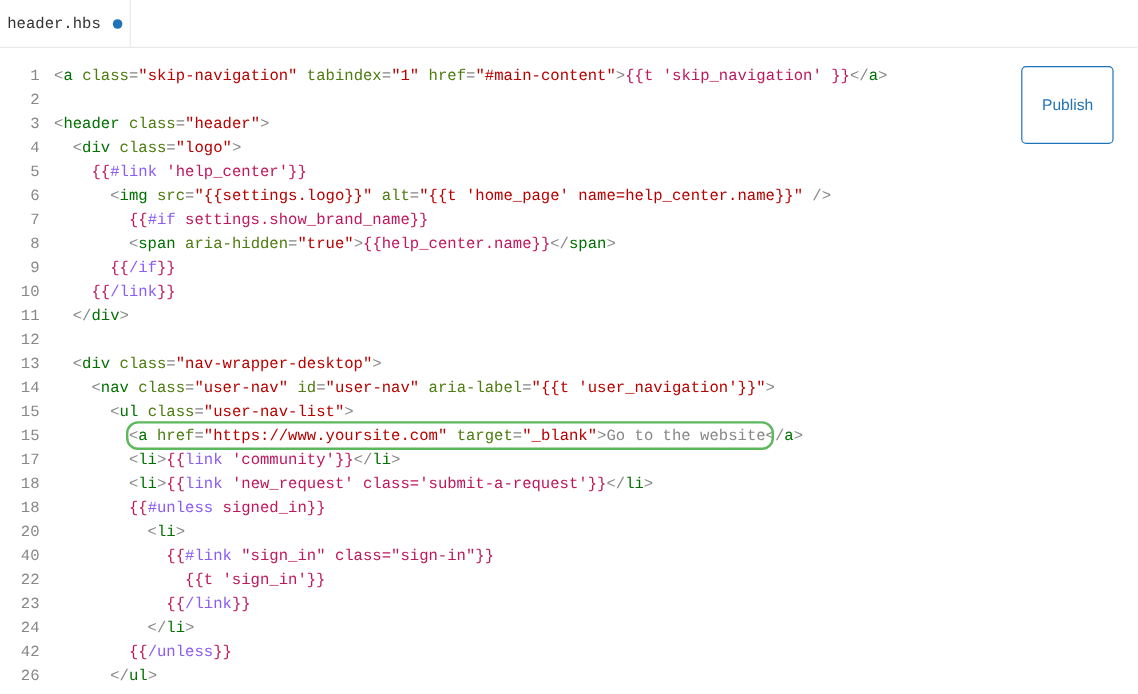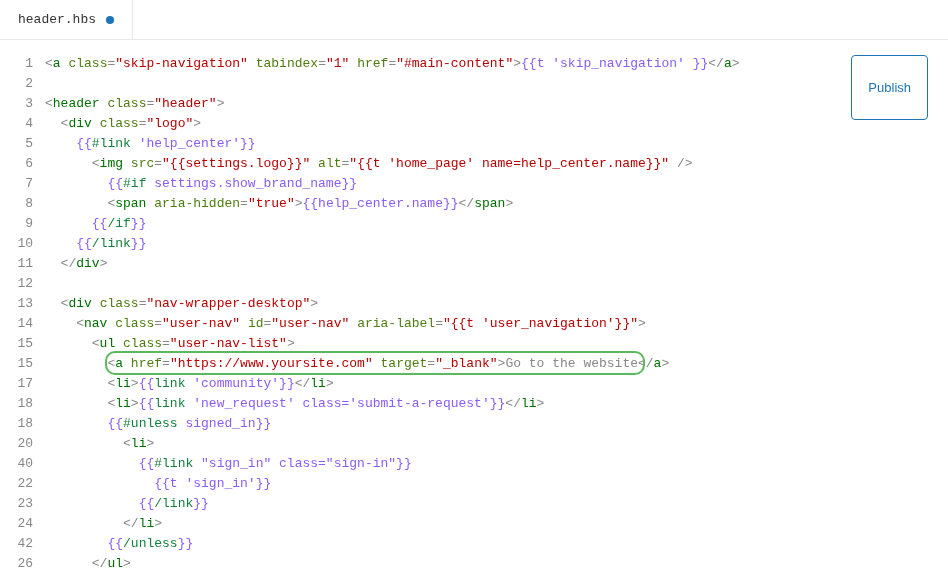--- a/index.html
+++ b/index.html
@@ -1,42 +1,42 @@
 <!DOCTYPE html>
 <html><head>
   <meta charset="utf-8">
   <style>
     * { margin: 0; padding: 0; box-sizing: border-box; }
     body { font-family: Consolas, Monaco, 'Courier New', monospace; font-size: 13px; background: #fff; }
     
     .editor-container { display: flex; flex-direction: column; height: 100vh; }
     
     .tab-bar { display: flex; border-bottom: 1px solid #e8e8e8; background: #fff; height: 40px; }
-    .tab { display: flex; align-items: center; padding: 0 18px; border-right: 1px solid #e8e8e8; color: #333; font-size: 13px; position: relative; cursor: pointer; }
+    .tab { display: flex; align-items: center; padding: 0 6px; border-right: 1px solid #e8e8e8; color: #333; font-size: 13px; position: relative; cursor: pointer; }
     .tab-dot { width: 8px; height: 8px; border-radius: 50%; background: #1f73b7; margin-left: 10px; }
     
     .editor-body { display: flex; position: relative; flex: 1; overflow: auto; }
     
     .gutter { width: 45px; padding-top: 14px; text-align: right; color: #888; user-select: none; flex-shrink: 0; }
     .gutter-line { height: 20px; line-height: 20px; padding-right: 12px; }
     
     .code-area { flex: 1; padding-top: 14px; position: relative; white-space: pre; line-height: 20px; }
     .code-line { height: 20px; line-height: 20px; }
     
     .publish-btn { position: absolute; top: 55px; right: 20px; padding: 24px 16px; border: 1px solid #1f73b7; color: #1f73b7; background: #fff; border-radius: 4px; font-size: 13px; cursor: pointer; font-family: -apple-system, BlinkMacSystemFont, sans-serif; }
     
     .highlight-box { position: absolute; border: 2px solid #5cb85c; border-radius: 10px; pointer-events: none; }
     
     
     .c-text { color: #888; }
     .c-tag { color: #007000; }
     .c-attr { color: #4d7c0f; }
     .c-str { color: #b80000; }
-    .c-hb { color: #8b5cf6; }
-    .c-hbkw { color: #15803d; }
+    .c-hb { color: #be185d; }
+    .c-hbkw { color: #8b5cf6; }
   </style>
 </head>
 <body>
 
 <div class="editor-container">
   <div class="tab-bar">
     <div class="tab">
       <span>header.hbs</span>
       <span class="tab-dot"></span>
     </div>

